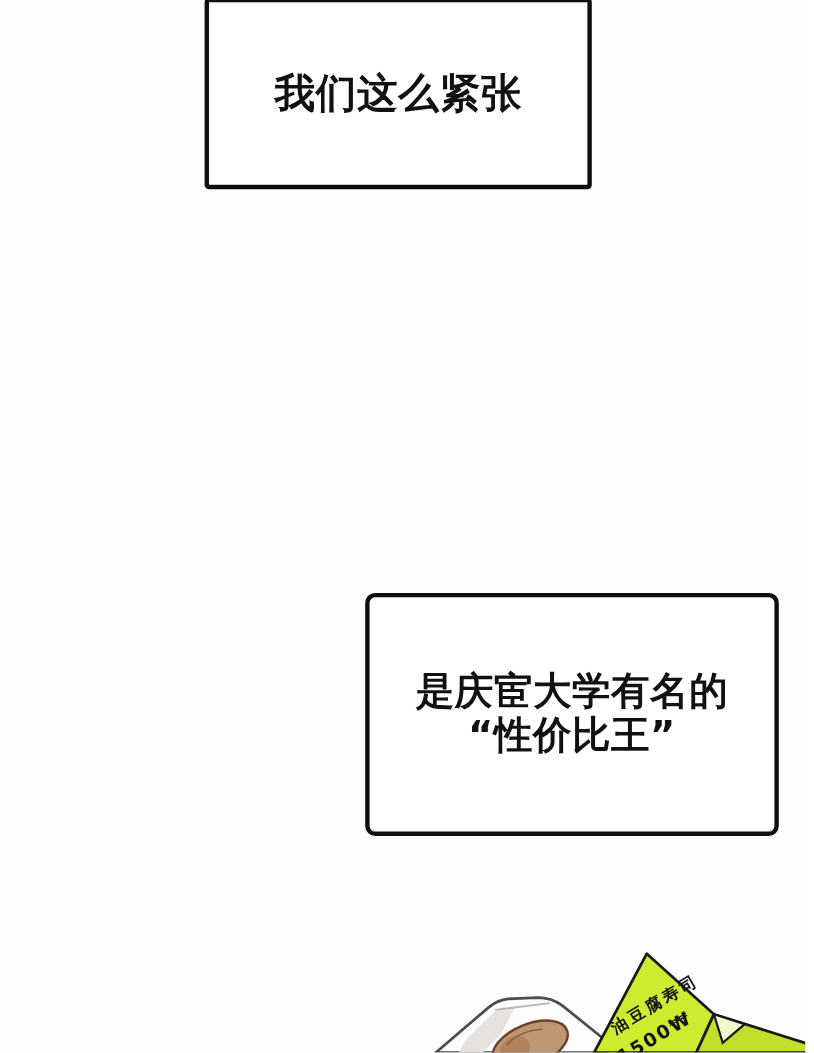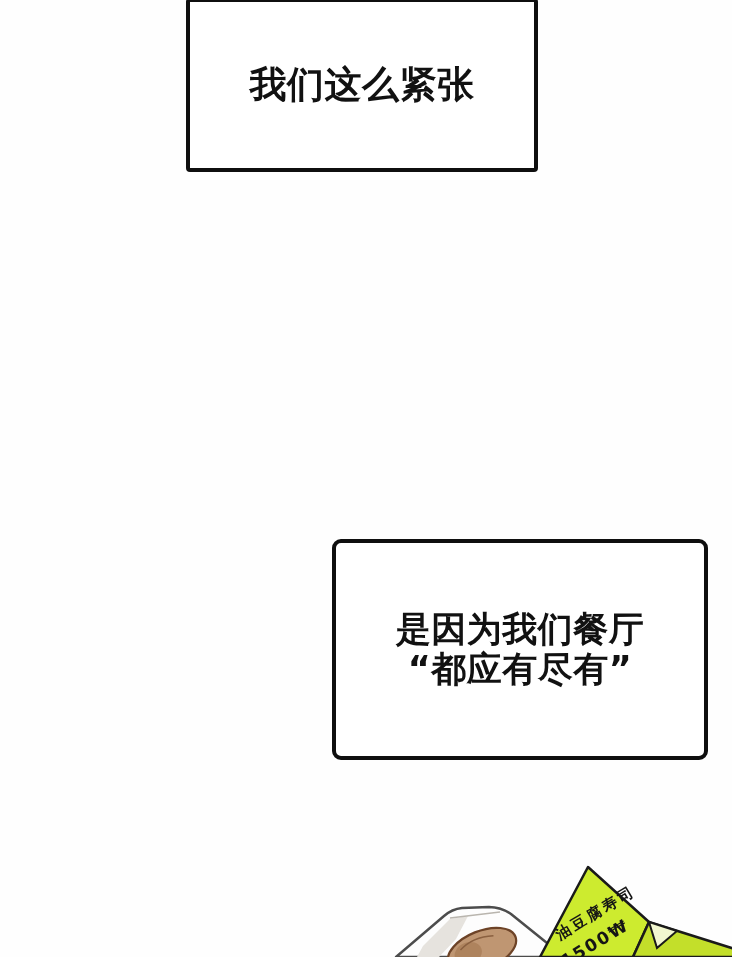--- a/index.html
+++ b/index.html
@@ -59,22 +59,22 @@
 <body>
 
 <div class="page">
 
   <div class="speech-box box-1">
     <div class="speech-line">我们这么紧张</div>
   </div>
 
 
   <div class="speech-box box-3">
-    <div class="speech-line">是因为我们餐厅</div>
-    <div class="speech-line">“都应有尽有”</div>
+    <div class="speech-line">是庆宦大学有名的</div>
+    <div class="speech-line">“性价比王”</div>
   </div>
 
   <svg class="bottom-art" viewBox="0 840 740 117">
 
     <g>
       <path d="M 396 957 L 444 916 Q 452 909 462 908 L 489 907
                Q 501 907 511 914 L 547 943 L 552 957 Z" fill="#fdfdfd" stroke="#4c4c4c" stroke-width="2.5" stroke-linejoin="round"></path>
       <path d="M 423 946 L 450 919 L 468 916 L 456 939 L 439 957 L 417 957 Z" fill="#e6e3de" stroke="none"></path>
       <path d="M 450 918 L 500 912" fill="none" stroke="#b9b5ae" stroke-width="1.6"></path>
     </g>

